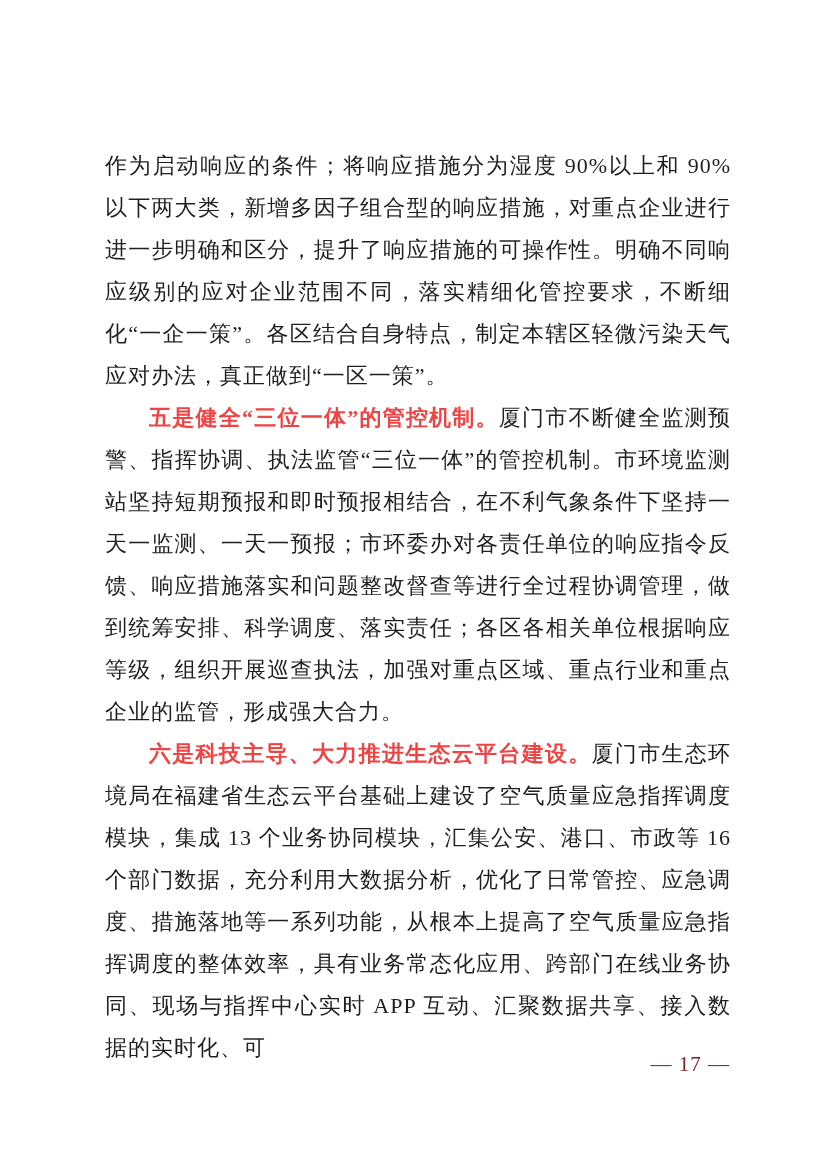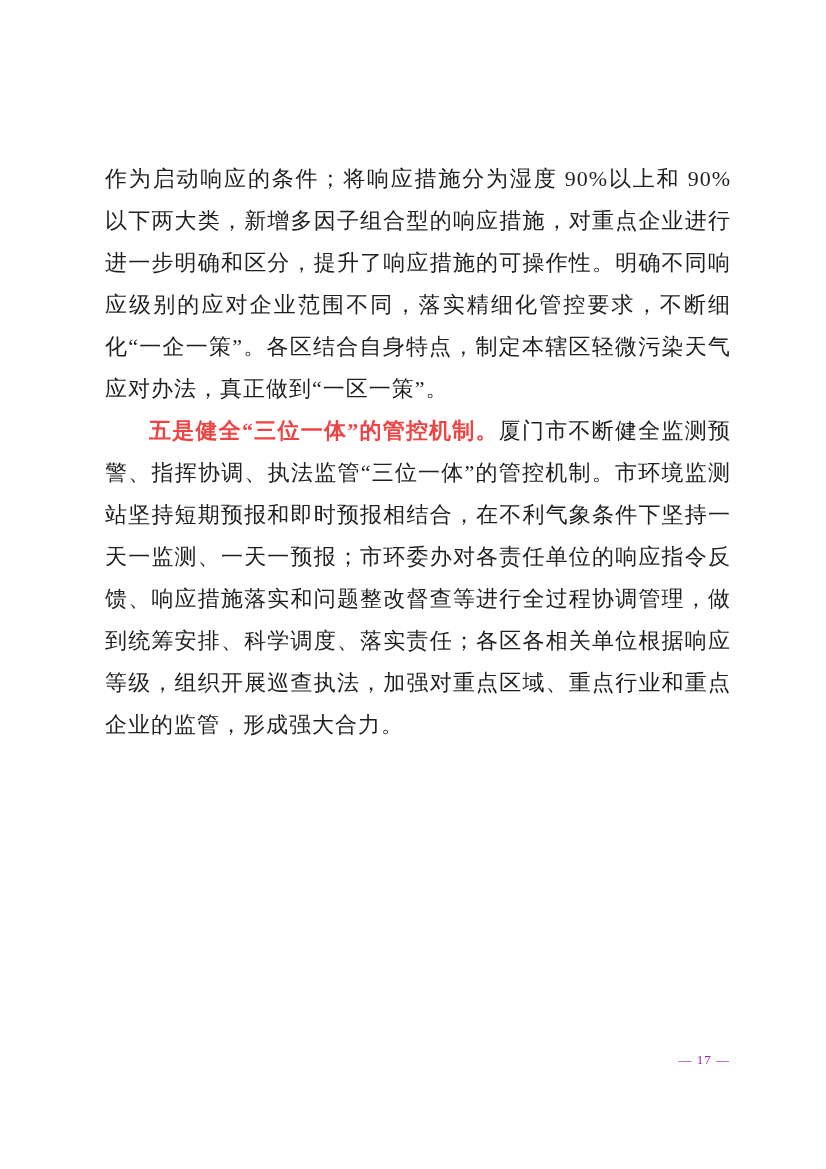--- a/index.html
+++ b/index.html
@@ -12,47 +12,48 @@
     width: 826px;
     height: 1169px;
     margin: 0 auto;
     background: #ffffff;
     color: #1f1f1f;
     overflow: hidden;
   }
   .content {
     position: absolute;
     left: 105px;
-    top: 158px;
+    top: 145px;
     width: 626px;
   }
   .para {
     font-size: 22px;
     line-height: 42px;
     letter-spacing: 1px;
     text-align: justify;
     text-indent: 2em;
     color: #1f1f1f;
   }
   .para.no-indent { text-indent: 0; }
   .lead {
     font-weight: 700;
     color: #ef4444;
   }
   .footer {
     position: absolute;
     top: 1052px;
     right: 96px;
-    font-size: 13px;
+    font-size: 21px;
     letter-spacing: 1px;
-    color: #a21caf;
+    color: #7f1d1d;
   }
 </style>
 </head>
 <body>
 
 <div class="page">
   <main class="content">
     <p class="para no-indent"><span>作为启动响应的条件；将响应措施分为湿度 90%以上和 90%以下两大类，新增多因子组合型的响应措施，对重点企业进行进一步明确和区分，提升了响应措施的可操作性。明确不同响应级别的应对企业范围不同，落实精细化管控要求，不断细化“一企一策”。各区结合自身特点，制定本辖区轻微污染天气应对办法，真正做到“一区一策”。</span></p>
     <p class="para"><b class="lead">五是健全“三位一体”的管控机制。</b><span>厦门市不断健全监测预警、指挥协调、执法监管“三位一体”的管控机制。市环境监测站坚持短期预报和即时预报相结合，在不利气象条件下坚持一天一监测、一天一预报；市环委办对各责任单位的响应指令反馈、响应措施落实和问题整改督查等进行全过程协调管理，做到统筹安排、科学调度、落实责任；各区各相关单位根据响应等级，组织开展巡查执法，加强对重点区域、重点行业和重点企业的监管，形成强大合力。</span></p>
+    <p class="para"><b class="lead">六是科技主导、大力推进生态云平台建设。</b><span>厦门市生态环境局在福建省生态云平台基础上建设了空气质量应急指挥调度模块，集成 13 个业务协同模块，汇集公安、港口、市政等 16 个部门数据，充分利用大数据分析，优化了日常管控、应急调度、措施落地等一系列功能，从根本上提高了空气质量应急指挥调度的整体效率，具有业务常态化应用、跨部门在线业务协同、现场与指挥中心实时 APP 互动、汇聚数据共享、接入数据的实时化、可</span></p>
   </main>
   <footer class="footer">— 17 —</footer>
 </div>
 
 </body></html>

